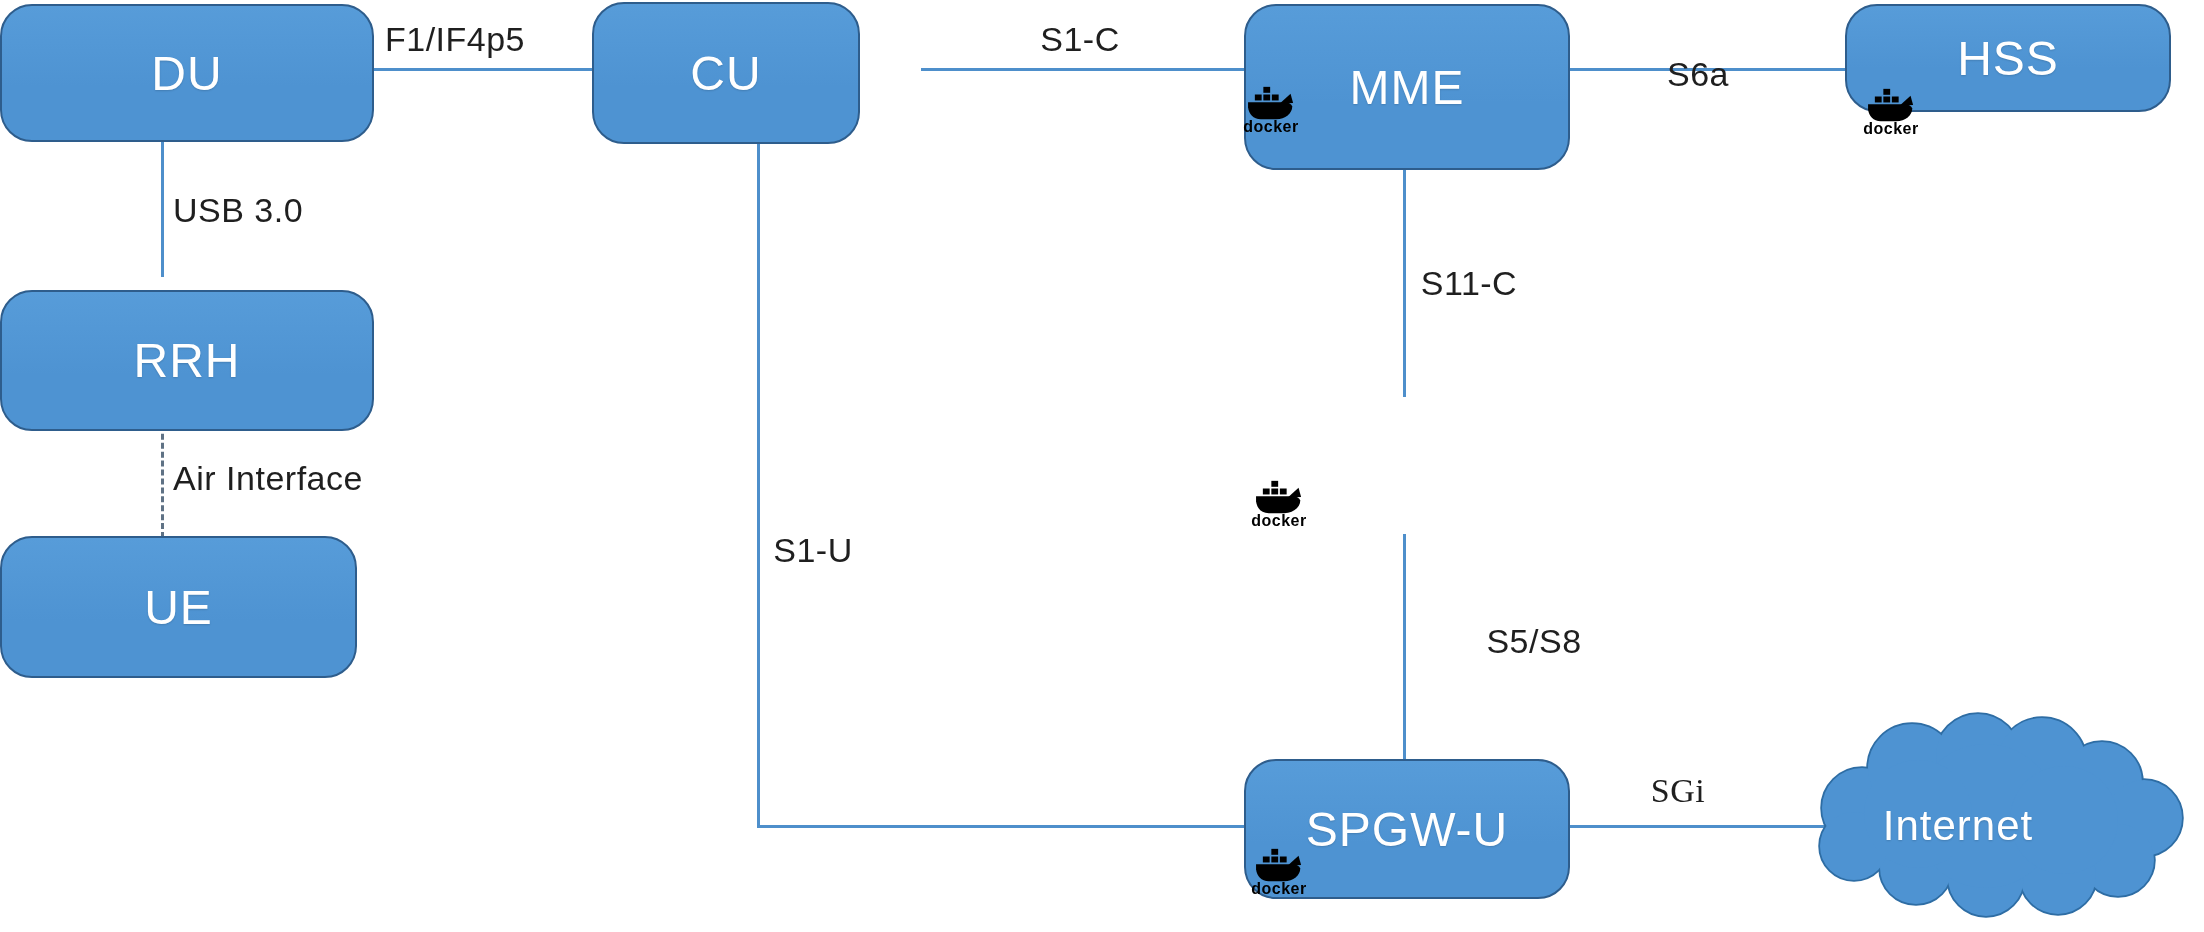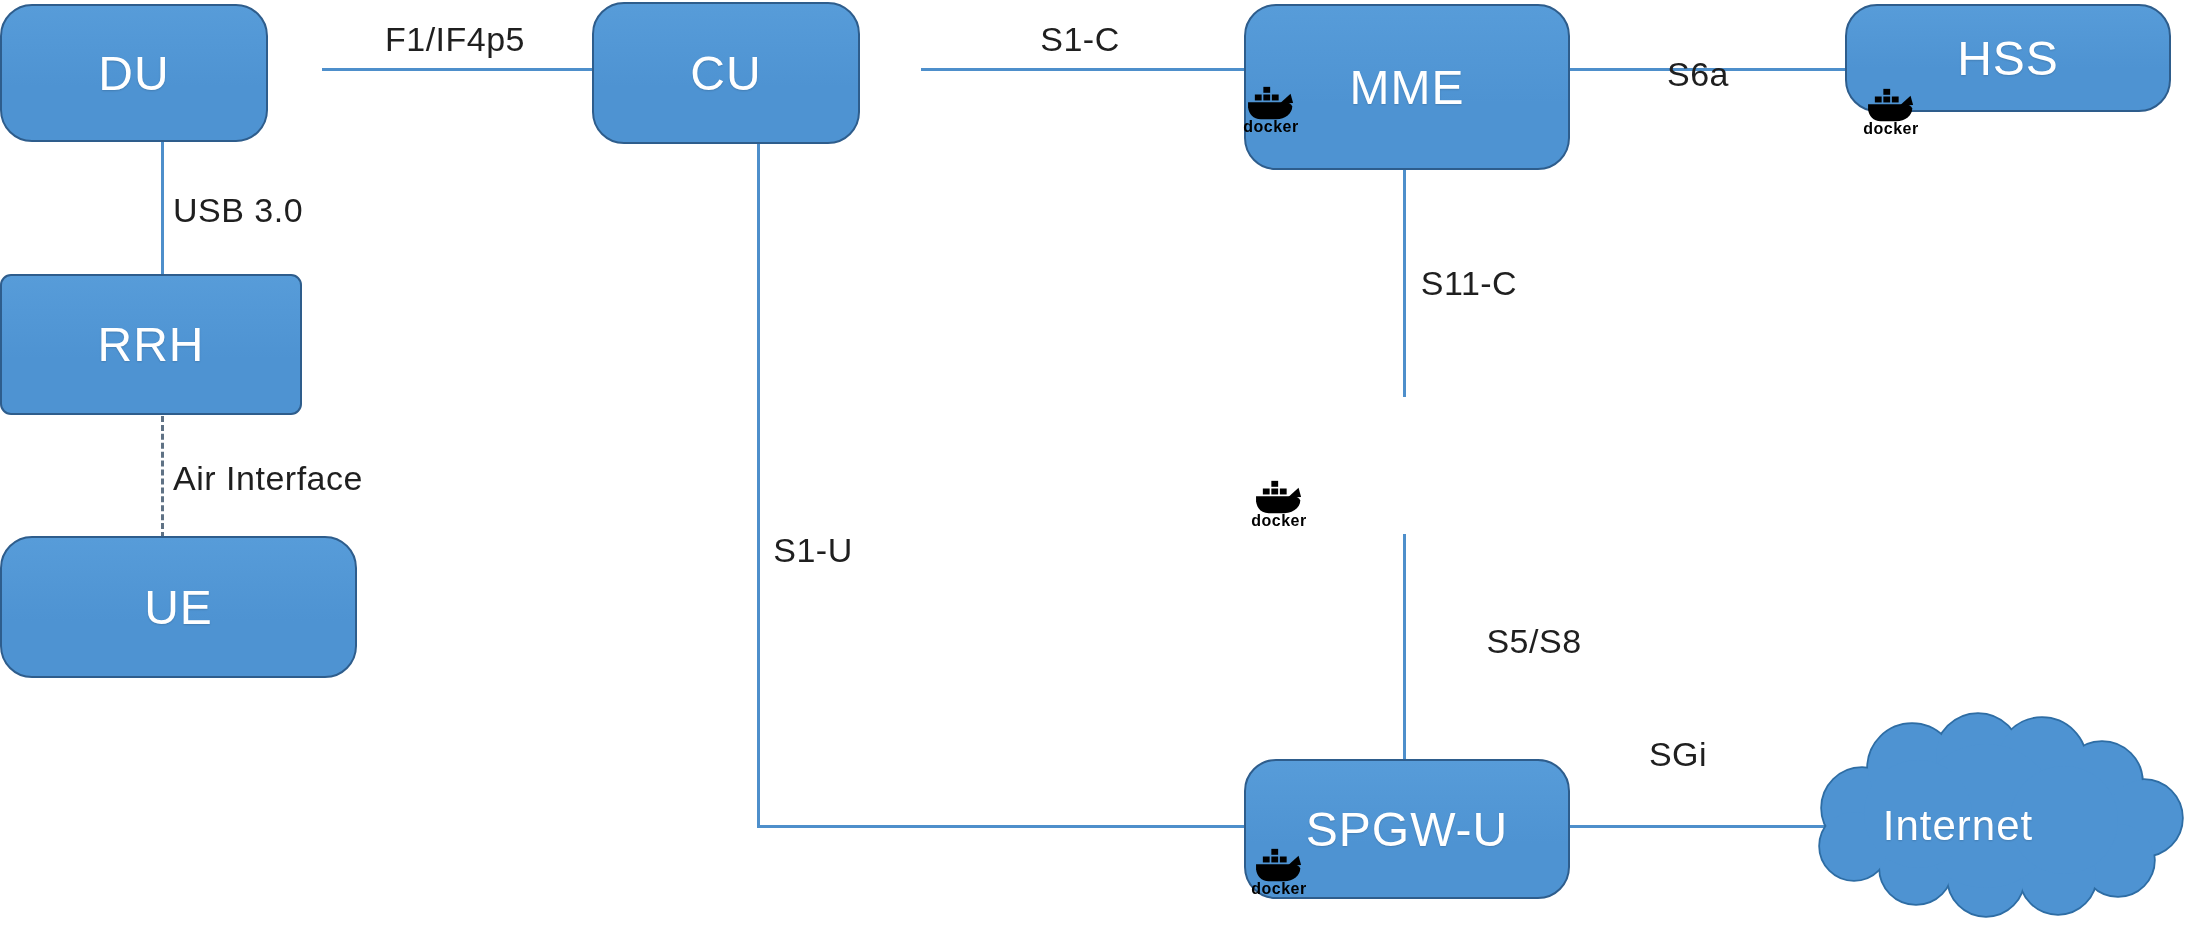--- a/index.html
+++ b/index.html
@@ -76,39 +76,39 @@
   <div class="edge-h" style="left:1568px;top:825px;width:300px;"></div>
 
   <div class="edge-label" style="left:455px;top:39px;">F1/IF4p5</div>
   <div class="edge-label" style="left:1080px;top:39px;">S1-C</div>
   <div class="edge-label" style="left:1698px;top:34px;margin-top:40px;">S6a</div>
   <div class="edge-label" style="left:238px;top:210px;">USB 3.0</div>
   <div class="edge-label" style="left:268px;top:478px;">Air Interface</div>
   <div class="edge-label" style="left:813px;top:550px;">S1-U</div>
   <div class="edge-label" style="left:1469px;top:283px;">S11-C</div>
   <div class="edge-label" style="left:1534px;top:641px;">S5/S8</div>
-  <div class="edge-label" style="left:1678px;top:754px;">SGi</div>
-
-  <div class="node" style="left:0px;top:4px;width:268px;height:138px;">
+  <div class="edge-label" style="left:1678px;top:791px;font-family:Liberation Serif, serif;">SGi</div>
+
+  <div class="node" style="left:0px;top:4px;width:374px;height:138px;">
     <span class="node-label">DU</span>
   </div>
 
   <div class="node" style="left:592px;top:2px;width:268px;height:142px;">
     <span class="node-label">CU</span>
   </div>
 
   <div class="node" style="left:1244px;top:4px;width:326px;height:166px;">
     <span class="node-label">MME</span>
   </div>
 
   <div class="node" style="left:1845px;top:4px;width:326px;height:108px;">
     <span class="node-label">HSS</span>
   </div>
 
-  <div class="node" style="left:0px;top:274px;width:302px;height:141px;border-radius:11px;">
+  <div class="node" style="left:0px;top:290px;width:374px;height:141px;">
     <span class="node-label">RRH</span>
   </div>
 
   <div class="node" style="left:0px;top:536px;width:357px;height:142px;">
     <span class="node-label">UE</span>
   </div>
 
 
   <div class="node" style="left:1244px;top:759px;width:326px;height:140px;">
     <span class="node-label">SPGW-U</span>

